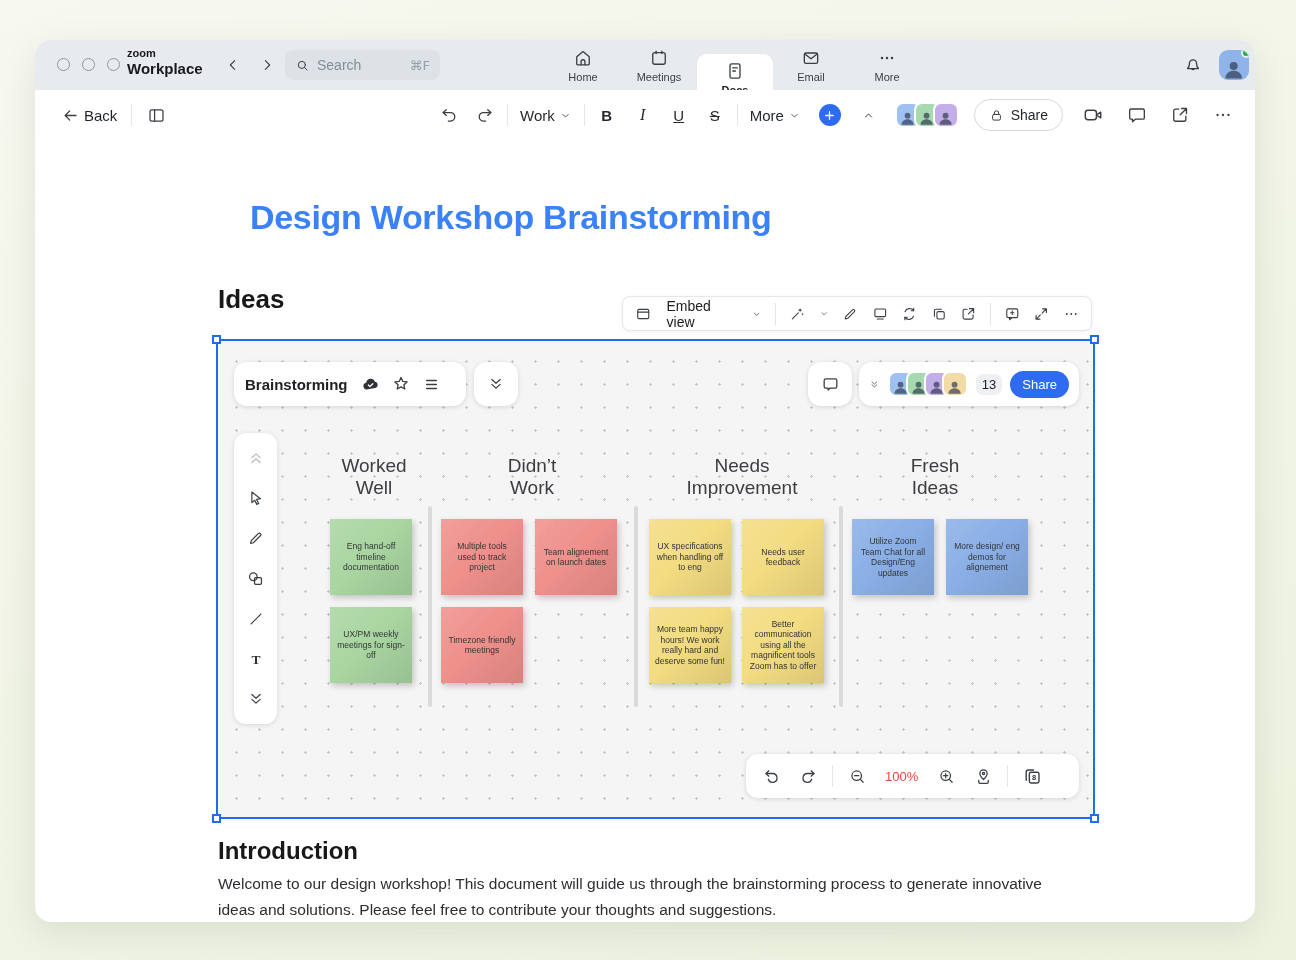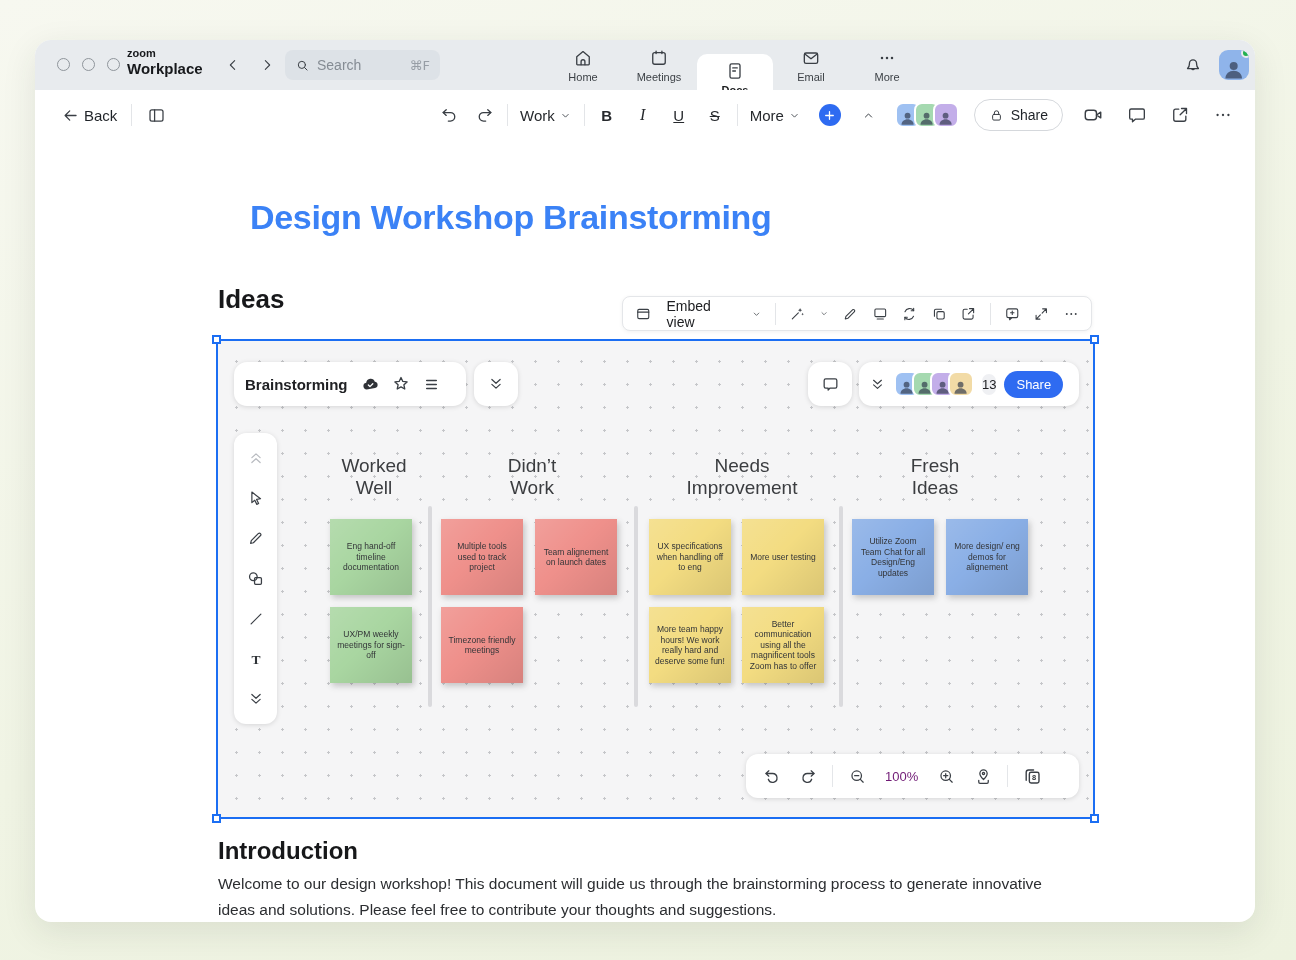--- a/index.html
+++ b/index.html
@@ -80,21 +80,21 @@
     position:absolute; inset:0; background-color:#f5f5f6; overflow:hidden;
     background-image:radial-gradient(circle,#c5c6c9 1.1px,transparent 1.4px);
     background-size:23px 23px; background-position:7px 9px;
   }
   .pill { position:absolute; background:#fff; border-radius:13px; box-shadow:0 1px 5px rgba(0,0,0,.13); display:flex; align-items:center; }
   .wb-title-pill { left:16px; top:21px; width:232px; height:44px; padding:0 11px; gap:11px; }
   .wb-title { font-size:15px; font-weight:600; color:#202124; margin-right:2px; }
   .wb-chev-pill { left:256px; top:21px; width:44px; height:44px; justify-content:center; }
   .wb-comment-pill { left:590px; top:21px; width:44px; height:44px; justify-content:center; }
   .wb-collab-pill { left:641px; top:21px; width:220px; height:44px; padding:0 10px; gap:8px; }
-  .count-badge { background:#eff0f3; border-radius:7px; font-size:13px; color:#202124; padding:3px 0; }
+  .count-badge { background:#eff0f3; border-radius:7px; font-size:13px; color:#202124; padding:3px 6px; }
   .wb-share-btn { background:#2e6bf1; color:#fff; font-size:13px; border-radius:14px; height:27px; padding:0 12px; display:flex; align-items:center; }
   .board-avatars { display:flex; }
   .board-avatars .avatar { width:26px; height:26px; border-radius:8px; border:2px solid #fff; }
   .board-avatars .avatar + .avatar { margin-left:-8px; }
   .wb-left-toolbar {
     position:absolute; left:16px; top:92px; width:43px; height:291px; background:#fff; border-radius:12px;
     box-shadow:0 1px 5px rgba(0,0,0,.13); display:flex; flex-direction:column; align-items:center;
     justify-content:space-between; padding:12px 0;
   }
   .wb-tool { width:26px; height:26px; display:flex; align-items:center; justify-content:center; }
@@ -103,21 +103,21 @@
   .note {
     position:absolute; width:82px; height:76px; display:flex; align-items:center; justify-content:center;
     padding:5px 6px; text-align:center; box-shadow:2px 3px 6px rgba(70,70,70,.28);
     background-image:linear-gradient(135deg,rgba(255,255,255,.14),rgba(0,0,0,0) 45%,rgba(0,0,0,.10) 100%);
   }
   .note span { font-size:8.5px; line-height:10.5px; color:#333538; }
   .wb-bottom-toolbar {
     position:absolute; left:528px; top:413px; width:333px; height:44px; background:#fff; border-radius:12px;
     box-shadow:0 1px 5px rgba(0,0,0,.13); display:flex; align-items:center; padding:0 12px; gap:11px;
   }
-  .zoom-label { font-size:13px; color:#701a75; padding:0 4px; }
+  .zoom-label { font-size:13px; color:#ef4444; padding:0 4px; }
   .bt-sep { width:1px; height:22px; background:#e4e6e9; }
 </style>
 </head>
 <body>
 
 <div class="window">
 
   <div class="titlebar">
     <div class="win-controls">
       <span></span>
@@ -544,21 +544,21 @@
         </div>
         <div class="note" style="left: 223px; top: 266px; background-color: rgb(239, 144, 139);">
           <span>Timezone friendly meetings</span>
         </div>
         <div class="wb-heading" style="left: 404px;">Needs
 Improvement</div>
         <div class="note" style="left: 431px; top: 178px; background-color: rgb(243, 220, 129);">
           <span>UX specifications when handling off to eng</span>
         </div>
         <div class="note" style="left: 524px; top: 178px; background-color: rgb(243, 220, 129);">
-          <span>More user testing</span>
+          <span>Needs user feedback</span>
         </div>
         <div class="note" style="left: 431px; top: 266px; background-color: rgb(243, 220, 129);">
           <span>More team happy hours! We work really hard and deserve some fun!</span>
         </div>
         <div class="note" style="left: 524px; top: 266px; background-color: rgb(243, 220, 129);">
           <span>Better communication using all the magnificent tools Zoom has to offer</span>
         </div>
         <div class="wb-heading" style="left: 597px;">Fresh
 Ideas</div>
         <div class="note" style="left: 634px; top: 178px; background-color: rgb(138, 175, 230);">

